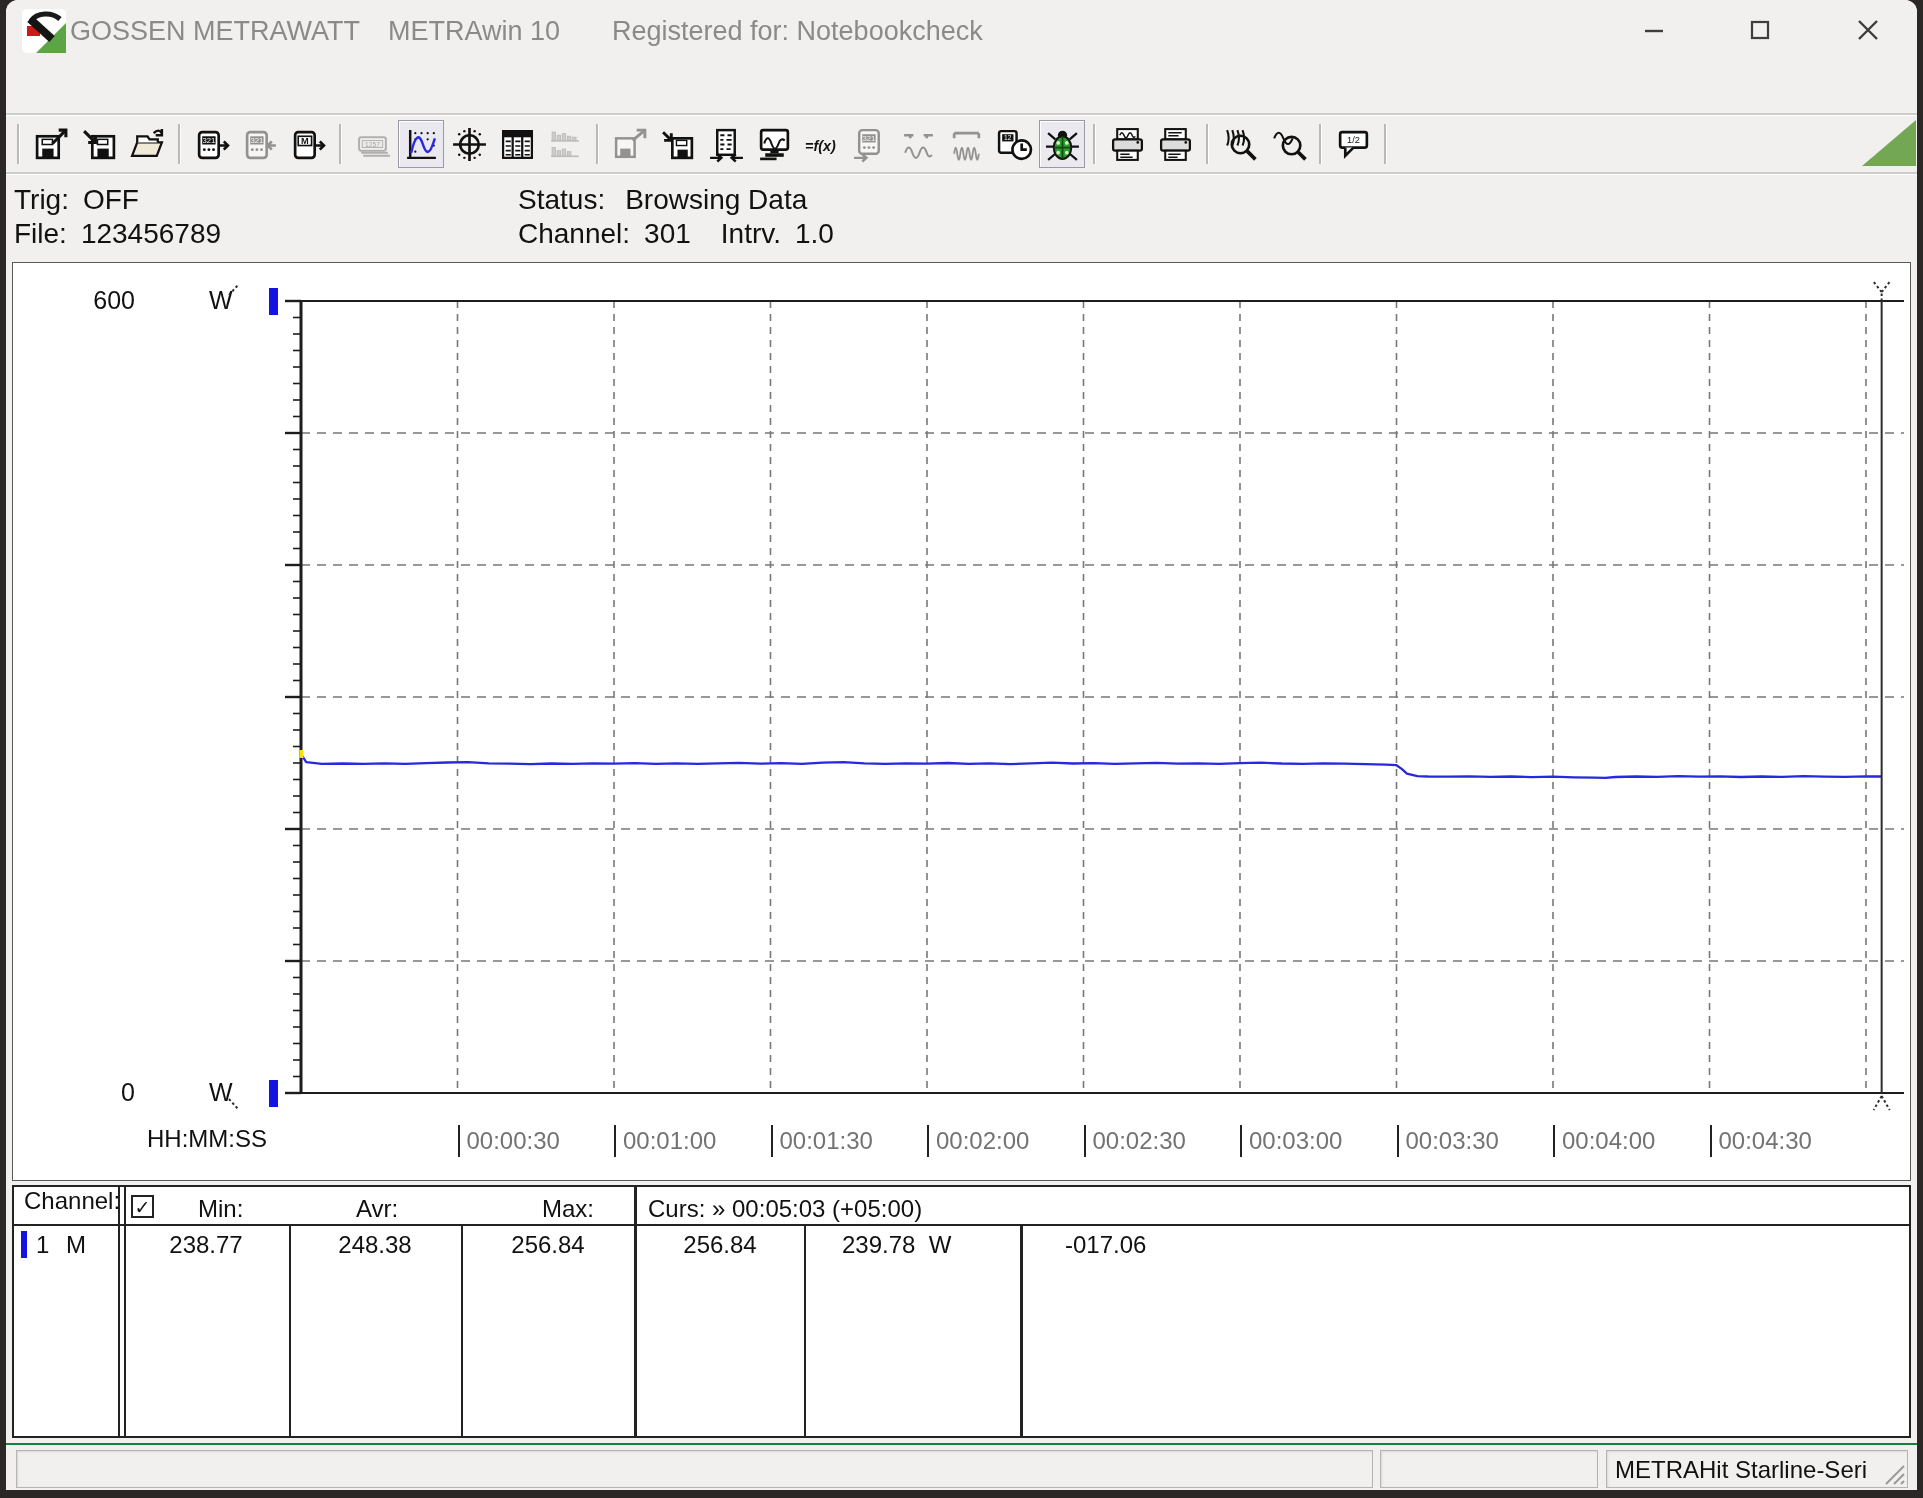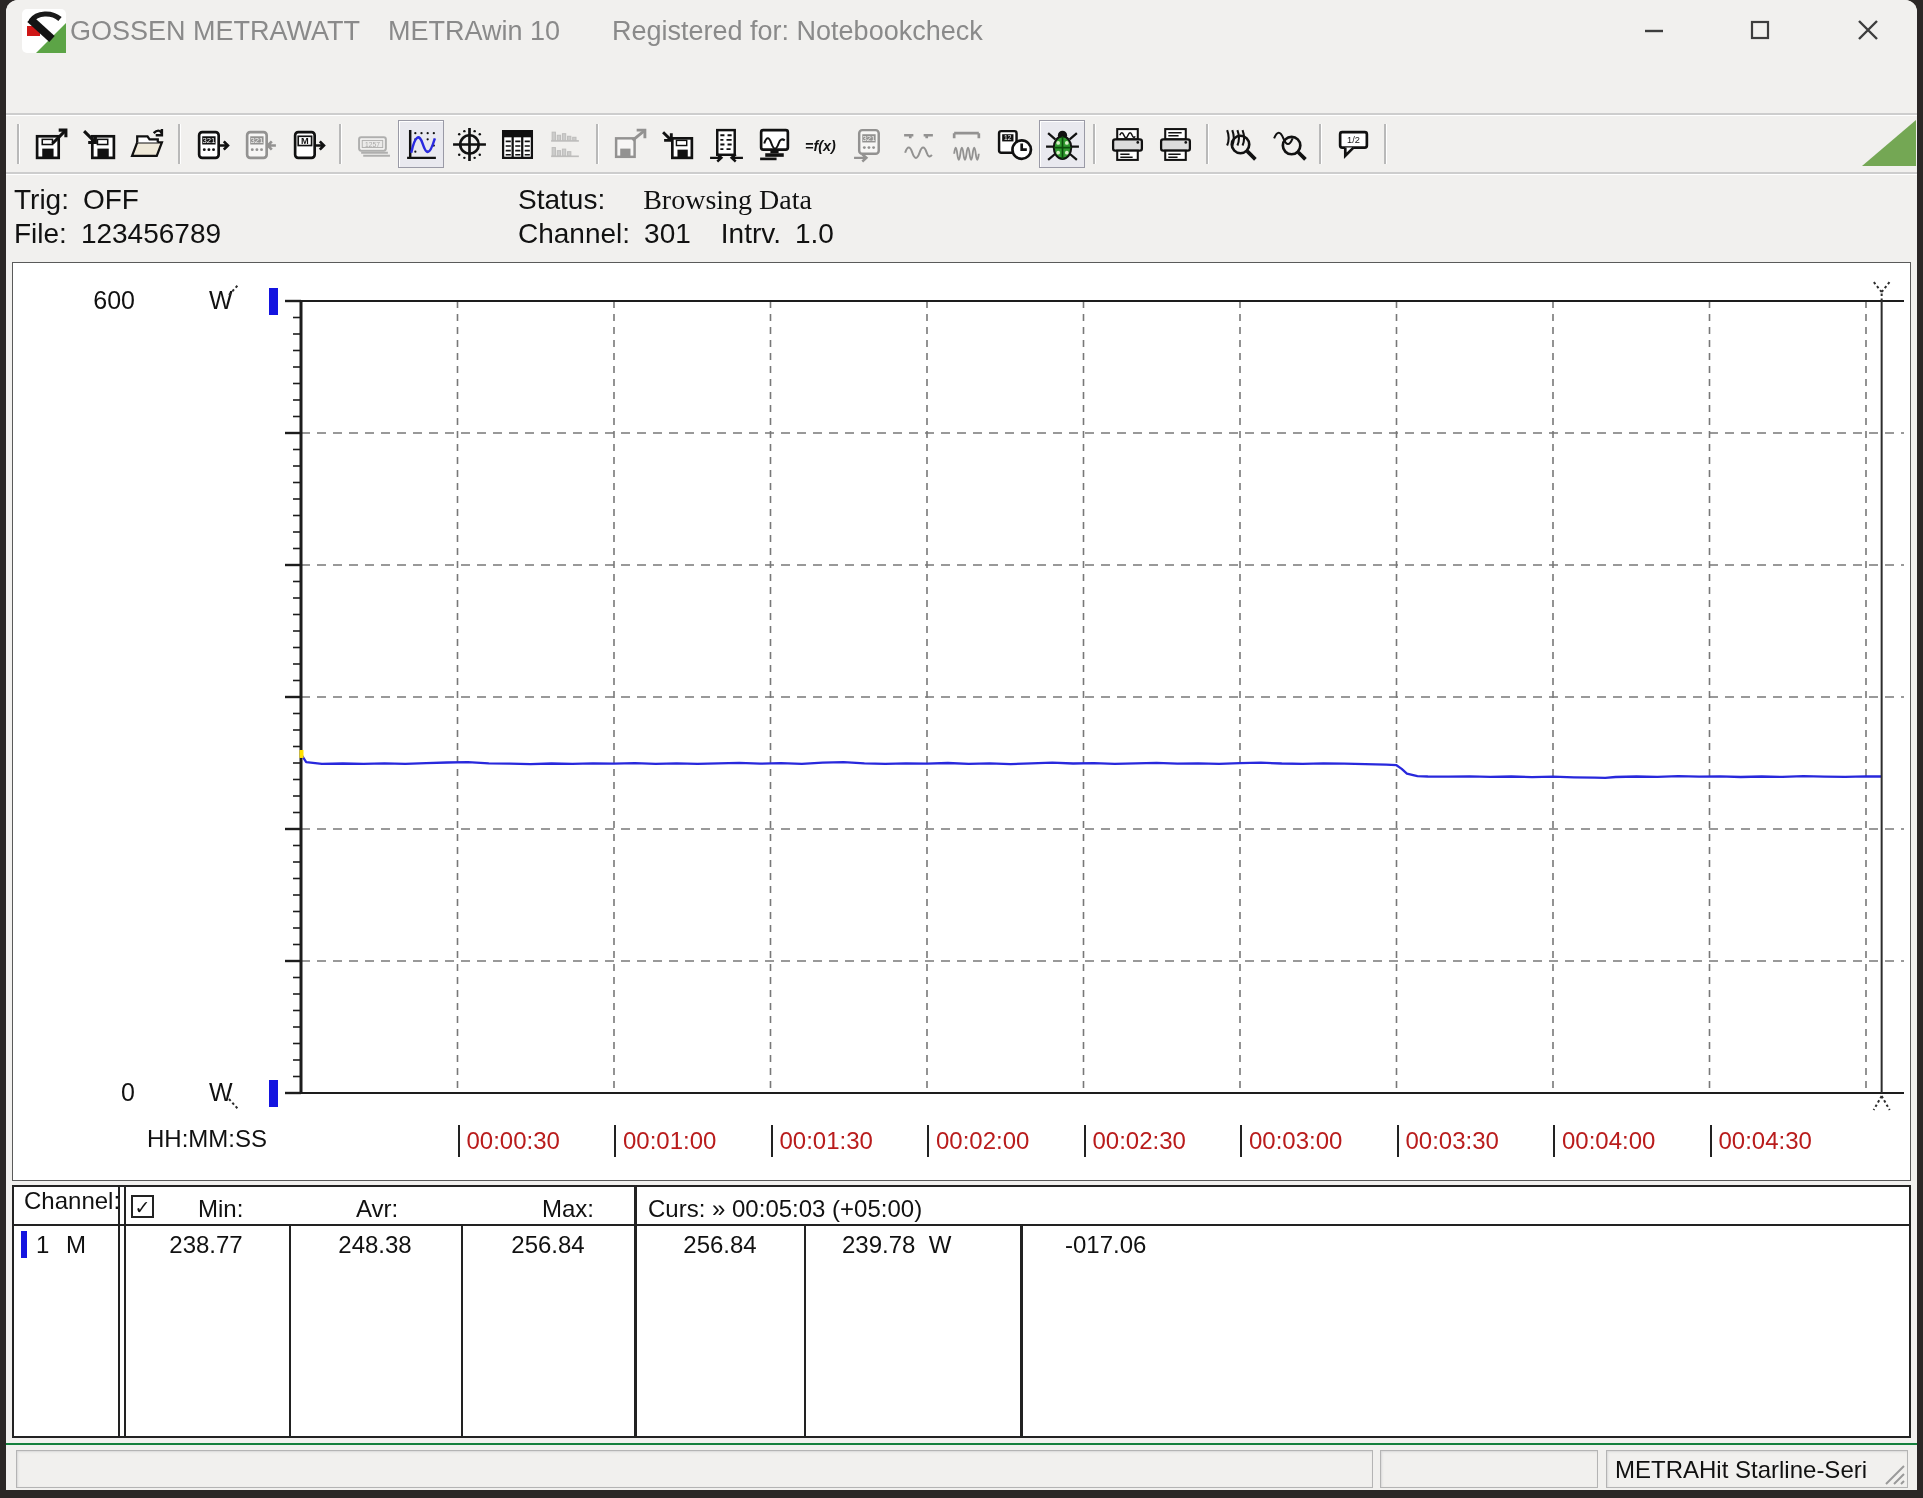--- a/index.html
+++ b/index.html
@@ -26,21 +26,21 @@
   .tb-line-bottom{position:absolute;left:0;top:172px;width:100%;height:2px;background:#cdcdcd;border-bottom:1px solid #fff;}
   .green-tri{position:absolute;left:1856px;top:120px;width:54px;height:46px;background:#74a754;
     clip-path:polygon(100% 0,100% 100%,0 100%);}
   
   .statline{position:absolute;font-size:28px;color:#111;white-space:nowrap;display:flex;gap:14px;}
   
   .chart-panel{position:absolute;left:6px;top:262px;width:1899px;height:919px;background:#fff;
     border:1px solid #5a5a5a;box-sizing:border-box;}
   .ylab{position:absolute;font-size:25px;color:#111;}
   .chan-mark{position:absolute;width:9px;height:27px;background:#1414e0;}
-  .xlab{position:absolute;font-size:24px;color:#b91c1c;border-left:2px solid #222;padding-left:7px;height:32px;line-height:32px;white-space:nowrap;}
+  .xlab{position:absolute;font-size:24px;color:#737373;border-left:2px solid #222;padding-left:7px;height:32px;line-height:32px;white-space:nowrap;}
   .hhmmss{position:absolute;font-size:24px;color:#111;white-space:nowrap;}
   
   .table-panel{position:absolute;left:6px;top:1185px;width:1899px;height:253px;background:#fff;
     border:2px solid #222;box-sizing:border-box;}
   .tcell{position:absolute;font-size:24px;color:#111;white-space:nowrap;}
   .tcell.center{text-align:center;width:170px;}
   .vline{position:absolute;background:#222;top:0;}
   .hline{position:absolute;background:#222;left:0;height:2px;width:100%;}
   .chk{position:absolute;width:23px;height:23px;background:#fff;border:2px solid #222;font-size:19px;
     line-height:21px;text-align:center;font-weight:bold;color:#111;box-sizing:border-box;}
@@ -361,21 +361,21 @@
   <div class="statline" style="left:8px;top:184px;">
     <span>Trig:</span>
     <span>OFF</span>
   </div>
   <div class="statline" style="left:8px;top:218px;">
     <span>File:</span>
     <span>123456789</span>
   </div>
   <div class="statline" style="left:512px;top:184px;">
     <span>Status:</span>
-    <span style="margin-left:24px;font-family:Liberation Serif, serif;">Browsing Data</span>
+    <span style="margin-left:6px;">Browsing Data</span>
   </div>
   <div class="statline" style="left:512px;top:218px;">
     <span>Channel:</span>
     <span>301</span>
     <span style="margin-left:16px;">Intrv.</span>
     <span>1.0</span>
   </div>
 
   <div class="chart-panel">
     <div class="ylab" style="left:40px;top:23px;width:82px;text-align:right;">600</div>

